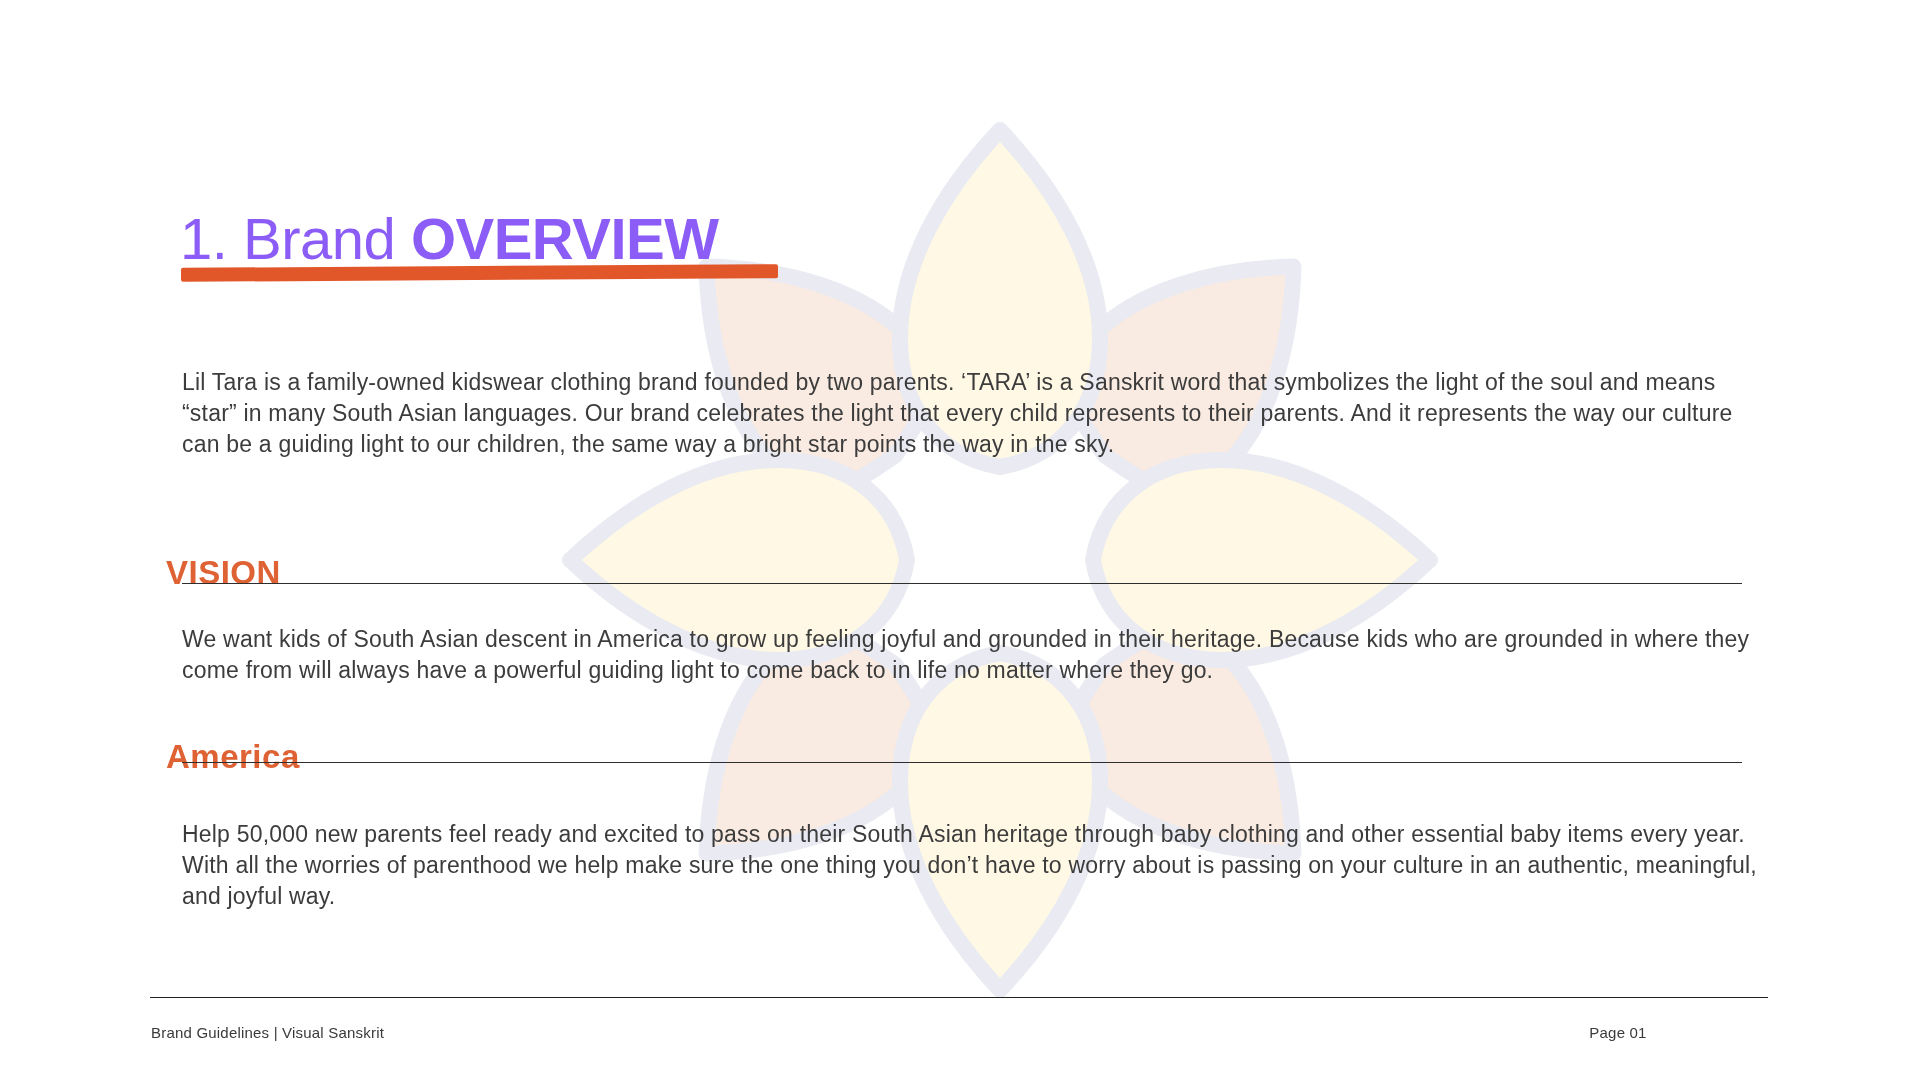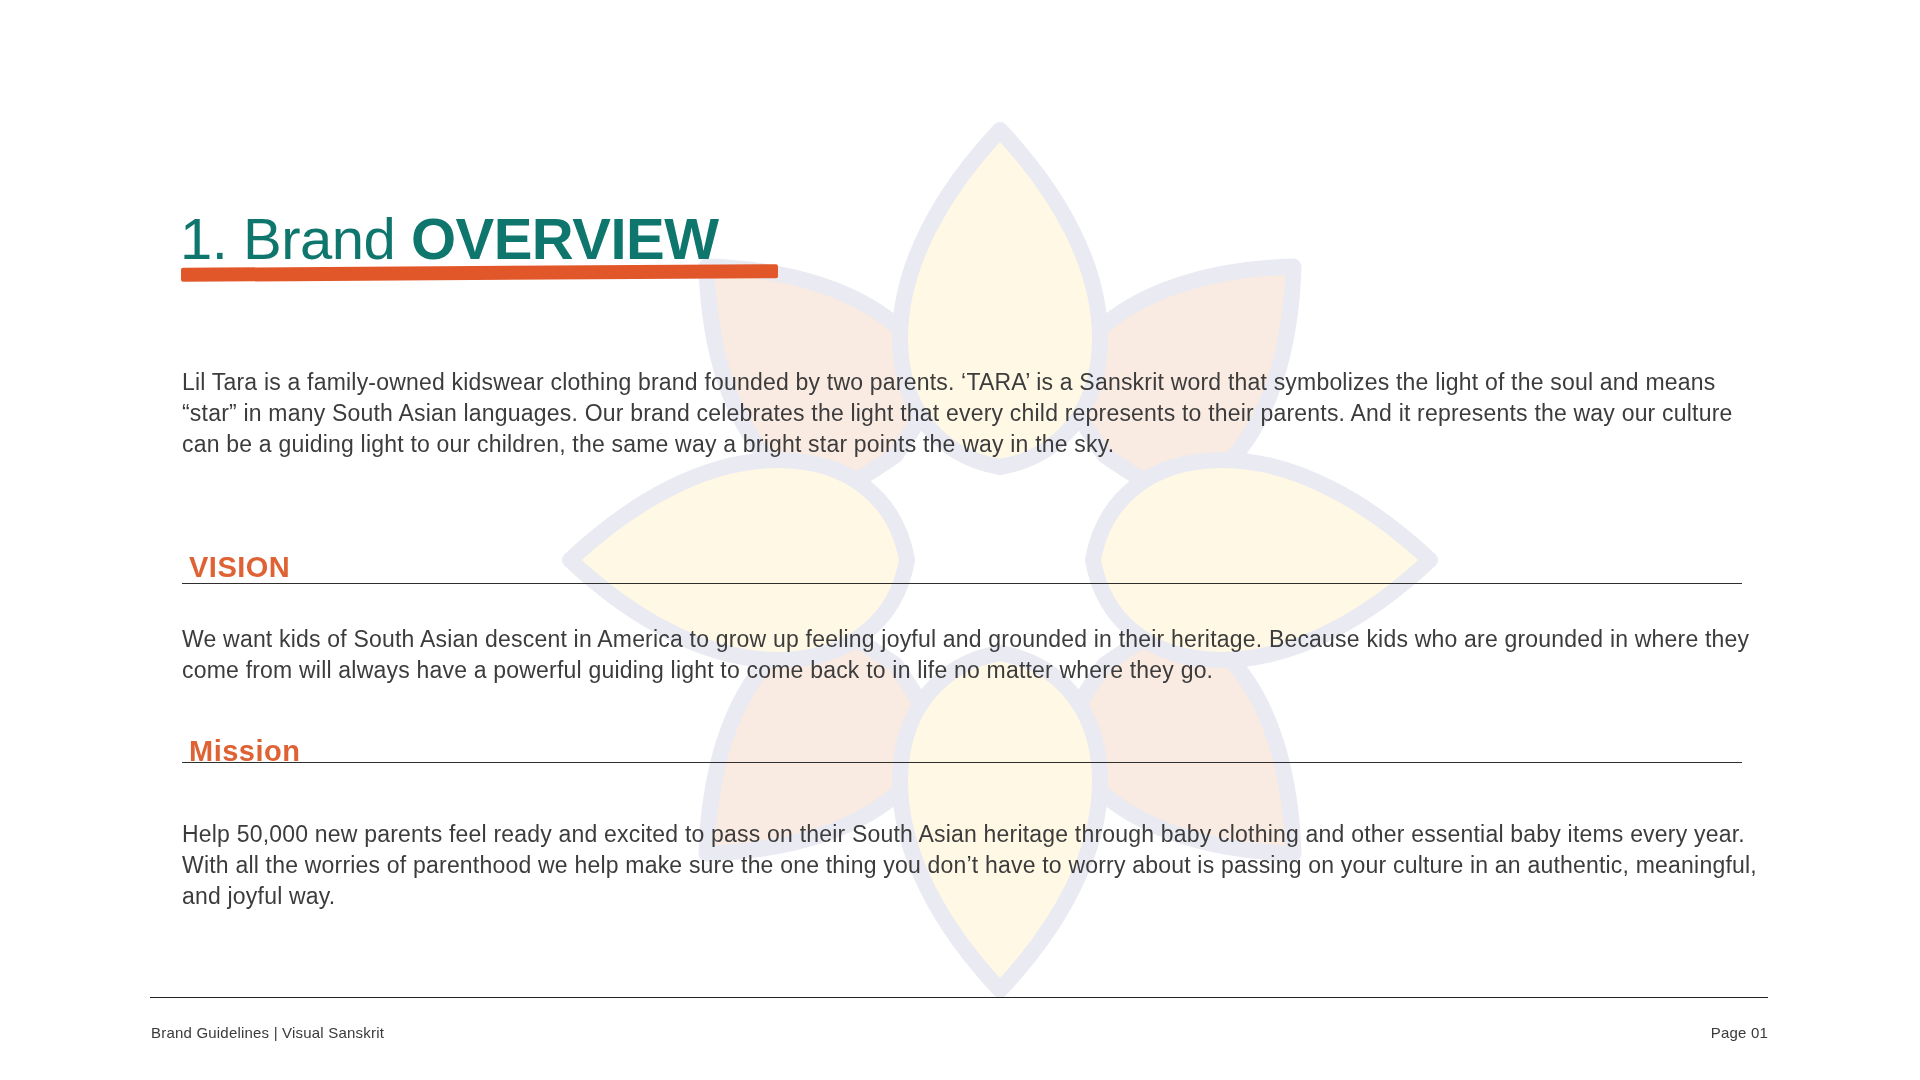--- a/index.html
+++ b/index.html
@@ -32,21 +32,21 @@
   .petal-cream { fill: #FFF8E5; }
   .petal-peach { fill: #FAEBE2; }
   
   .content { position: absolute; left: 0; top: 0; width: 1920px; height: 1080px; }
   .page-title {
     position: absolute;
     left: 180px;
     top: 164px;
     font-size: 58px;
     line-height: 72px;
-    color: #0f766e;
+    color: #8b5cf6;
     font-weight: 500;
     letter-spacing: -0.5px;
     white-space: nowrap;
   }
   .page-title .emph { font-weight: 800; }
   .accent-bar {
     position: absolute;
     left: 181px;
     top: 266px;
     width: 597px;
@@ -58,22 +58,22 @@
   .body-text {
     position: absolute;
     color: #3C3C3C;
     font-size: 23px;
     line-height: 31px;
     letter-spacing: 0.2px;
   }
   .intro-text { left: 182px; top: 344px; width: 1586px; }
   .section-heading {
     position: absolute;
-    left: 189px;
-    font-size: 29px;
+    left: 166px;
+    font-size: 33px;
     font-weight: 700;
     color: #DE6234;
     letter-spacing: 0.5px;
   }
   .vision-heading { top: 527px; }
   .mission-heading { top: 711px; }
   .section-rule {
     position: absolute;
     left: 182px;
     width: 1560px;
@@ -94,21 +94,21 @@
     border-top: 1.5px solid #222222;
   }
   .footer-text {
     position: absolute;
     top: 1024px;
     font-size: 15px;
     color: #3A3A3A;
     letter-spacing: 0.2px;
   }
   .footer-left { left: 151px; }
-  .footer-right { left: 1468px; width: 300px; text-align: right; }
+  .footer-right { left: 1468px; width: 300px; text-align: center; }
 </style>
 </head>
 <body>
 
 <div class="slide">
 
   <svg class="watermark" viewBox="0 0 1920 1080" xmlns="http://www.w3.org/2000/svg" aria-hidden="true">
     <g transform="translate(1000,560)">
 
       <path class="petal petal-peach" transform="rotate(45)" d="M 0,-415 C 54,-358 93,-290 93,-225 C 93,-165 54,-158 0,-148 C -54,-158 -93,-165 -93,-225 C -93,-290 -54,-358 0,-415 Z"></path>
@@ -128,21 +128,21 @@
     <h1 class="page-title"><span>1. Brand </span><span class="emph">OVERVIEW</span></h1>
 
     <div class="accent-bar"></div>
 
     <p class="body-text intro-text">Lil Tara is a family-owned kidswear clothing brand founded by two parents. ‘TARA’ is a Sanskrit word that symbolizes the light of the soul and means “star” in many South Asian languages. Our brand celebrates the light that every child represents to their parents. And it represents the way our culture can be a guiding light to our children, the same way a bright star points the way in the sky.</p>
 
     <h2 class="section-heading vision-heading">VISION</h2>
     <div class="section-rule vision-rule"></div>
     <p class="body-text vision-text">We want kids of South Asian descent in America to grow up feeling joyful and grounded in their heritage. Because kids who are grounded in where they come from will always have a powerful guiding light to come back to in life no matter where they go.</p>
 
-    <h2 class="section-heading mission-heading">Mission</h2>
+    <h2 class="section-heading mission-heading">America</h2>
     <div class="section-rule mission-rule"></div>
     <p class="body-text mission-text">Help 50,000 new parents feel ready and excited to pass on their South Asian heritage through baby clothing and other essential baby items every year. With all the worries of parenthood we help make sure the one thing you don’t have to worry about is passing on your culture in an authentic, meaningful, and joyful way.</p>
 
     <div class="footer-rule"></div>
     <div class="footer-text footer-left">Brand Guidelines | Visual Sanskrit</div>
     <div class="footer-text footer-right">Page 01</div>
 
   </div>
 </div>
 

